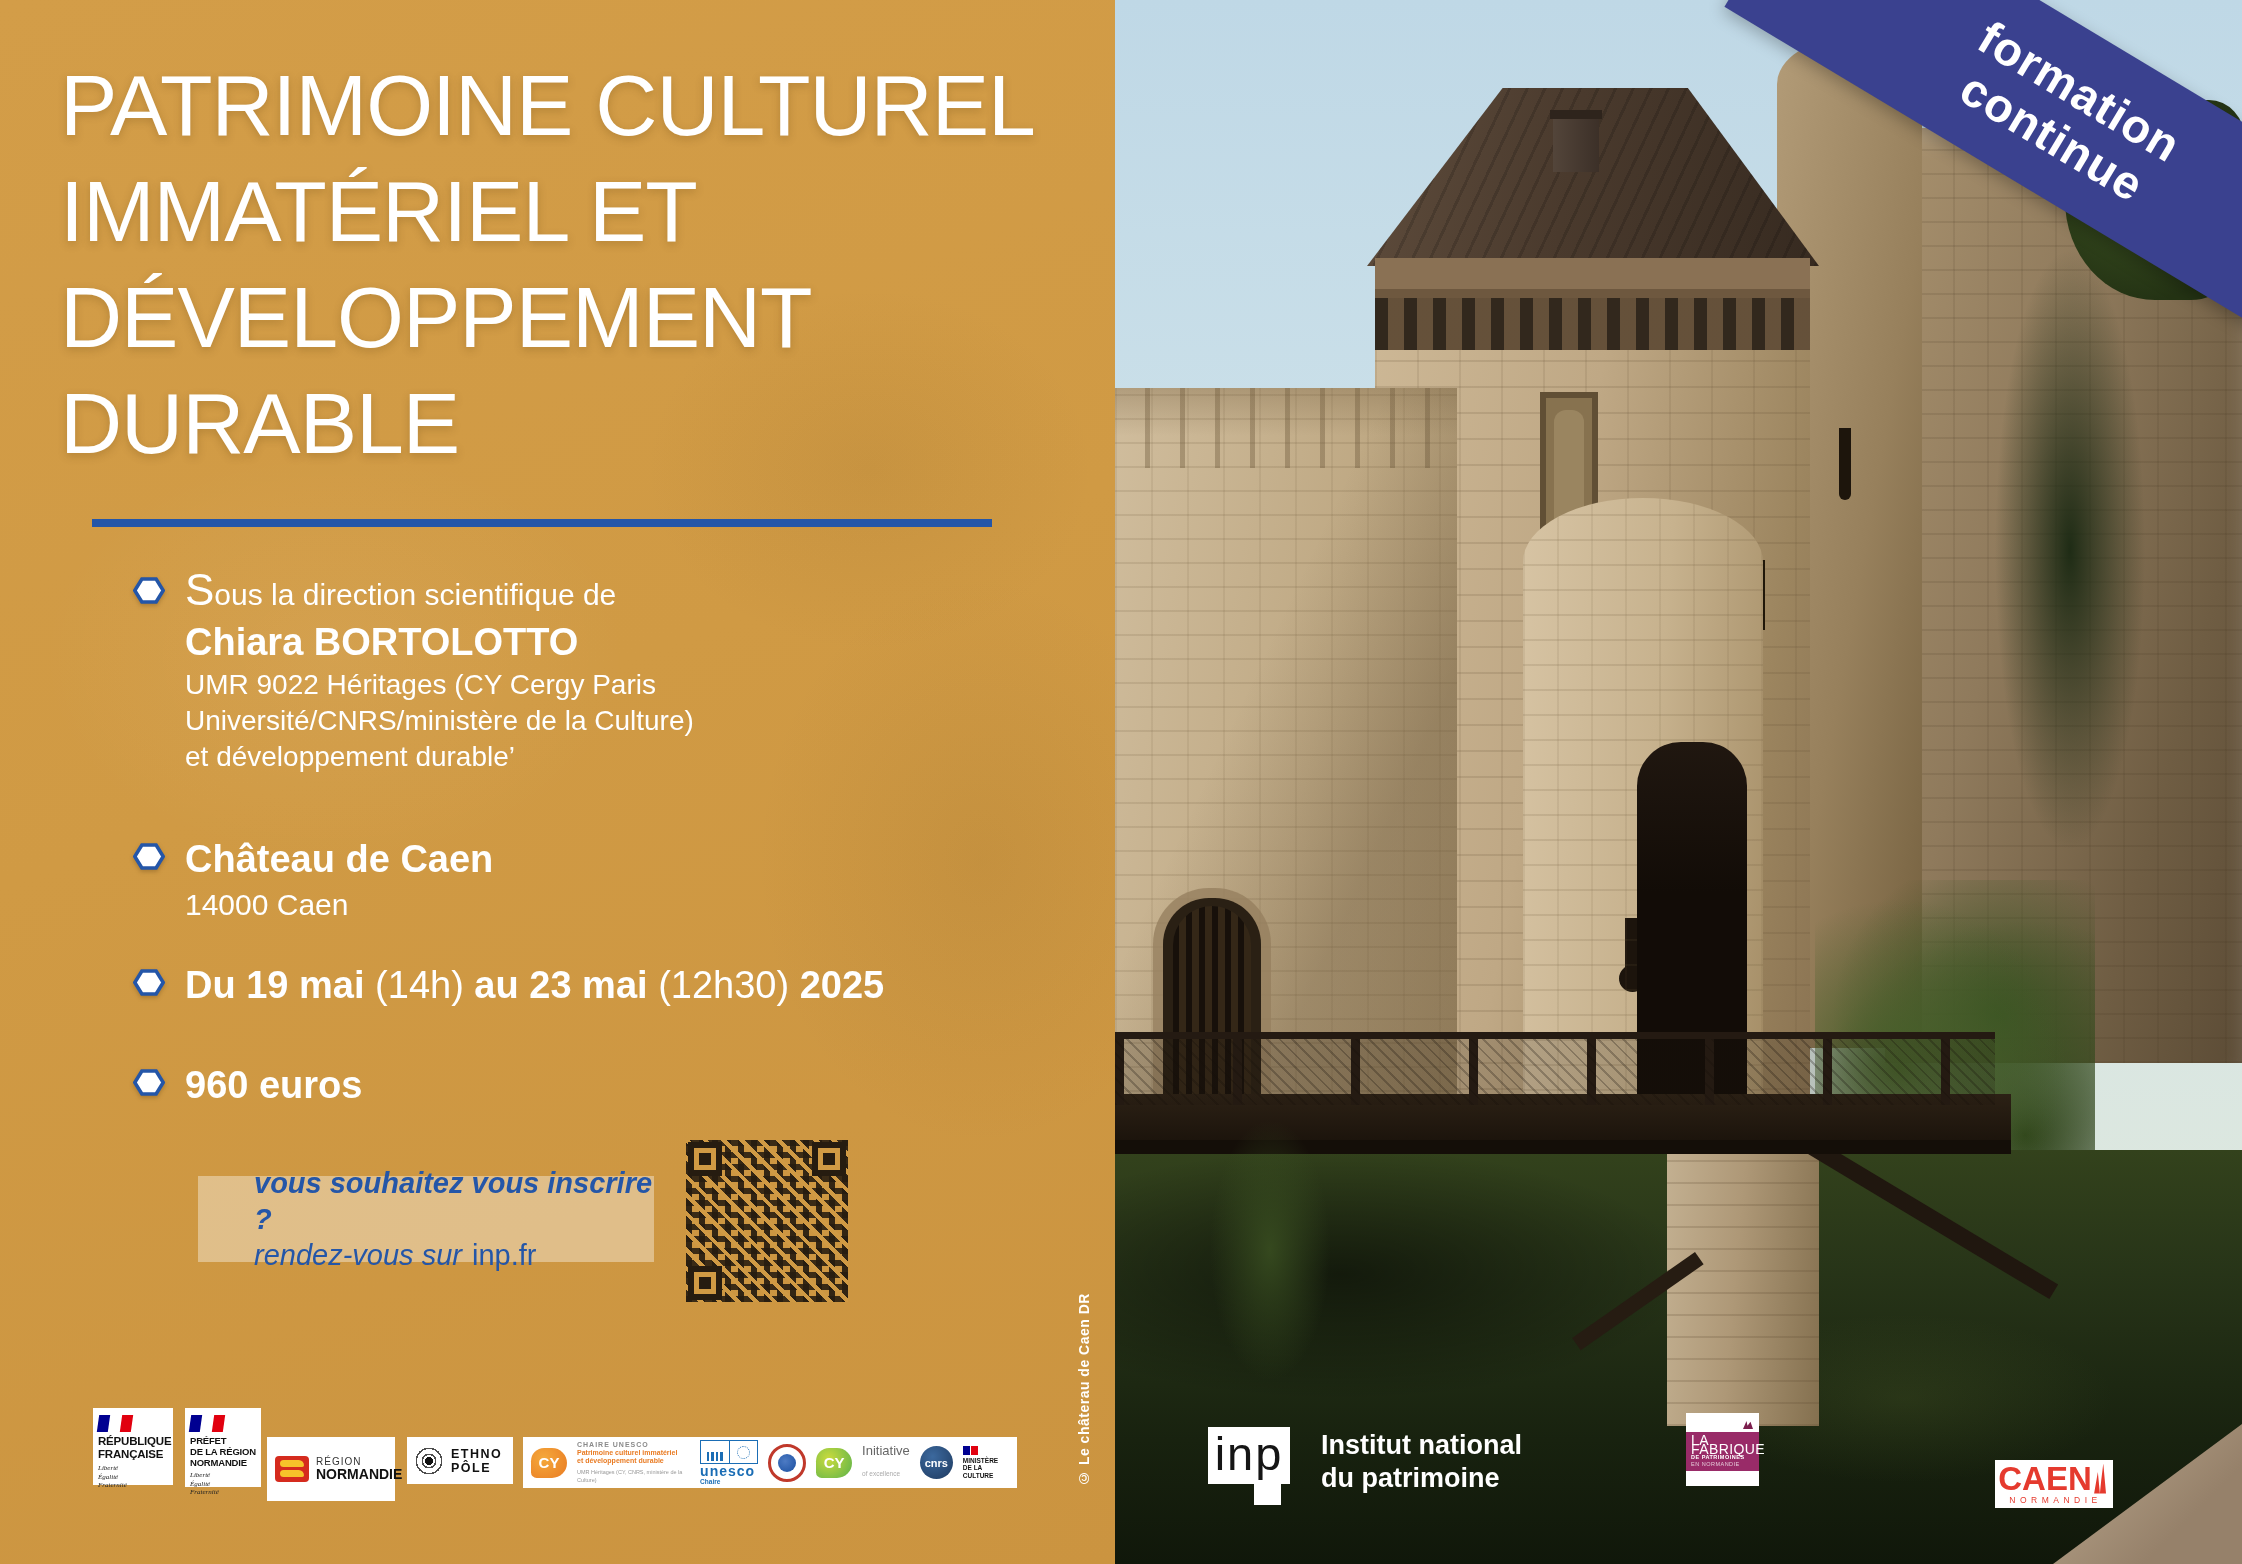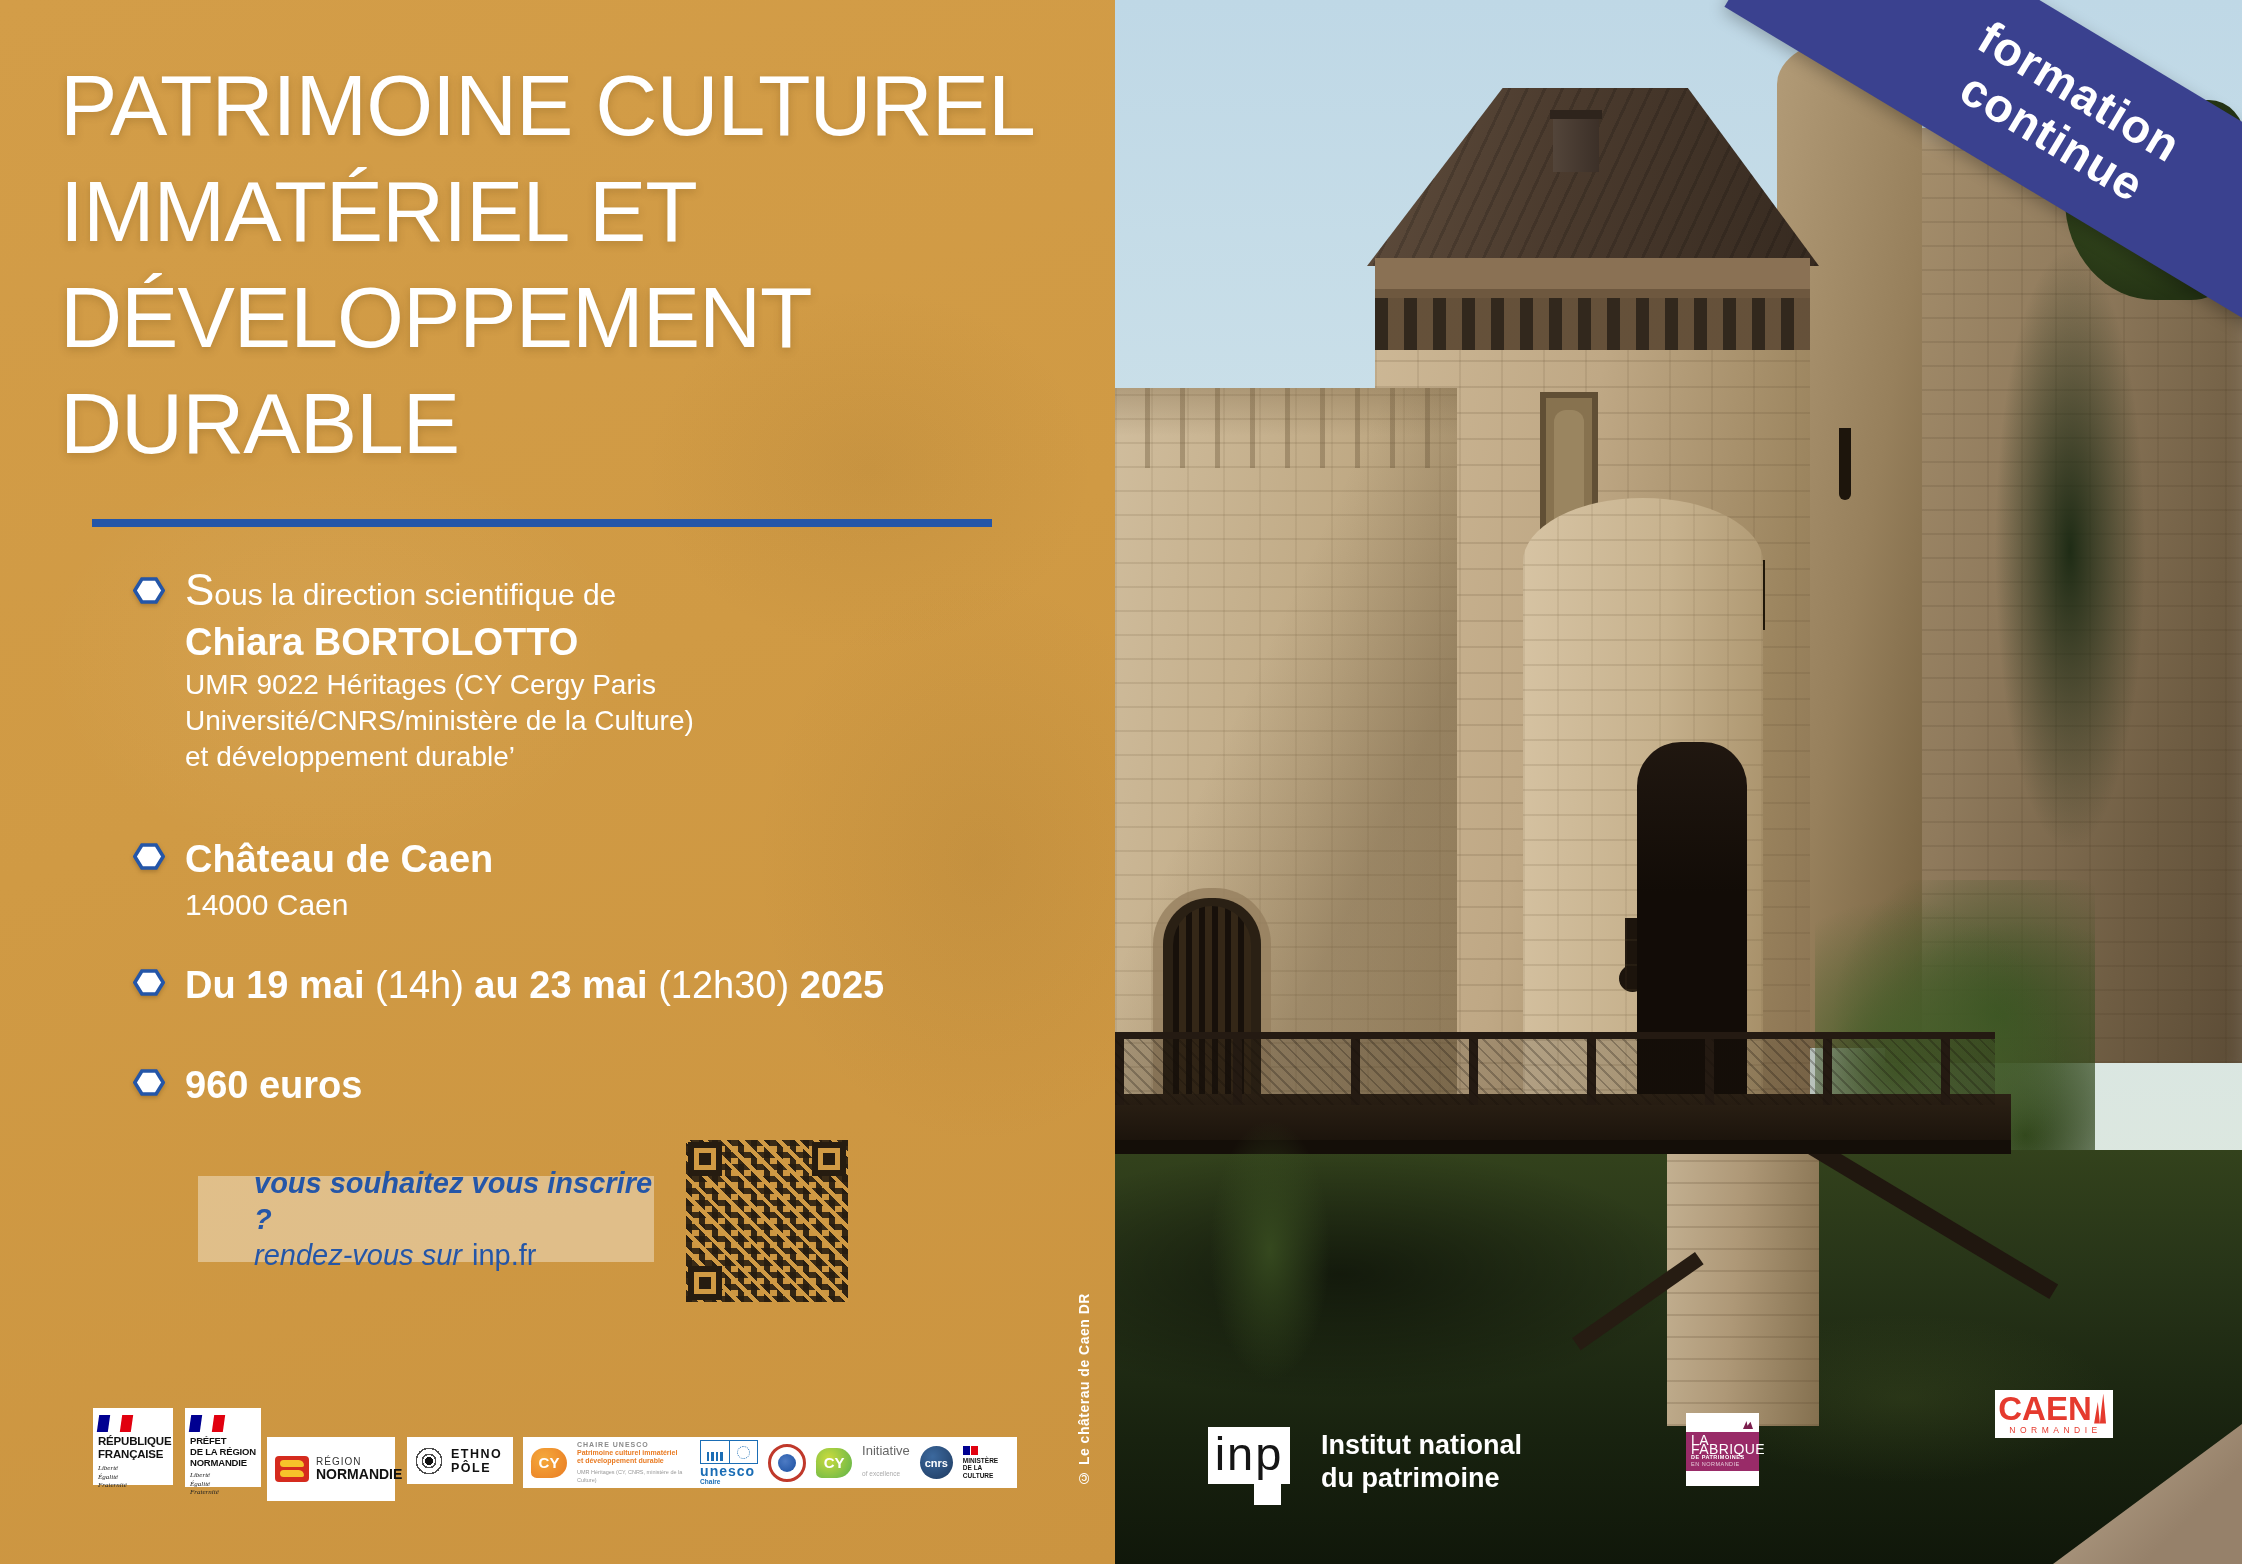--- a/index.html
+++ b/index.html
@@ -190,21 +190,21 @@
   .inp-box::after{content:"";position:absolute;left:46px;top:57px;width:27px;height:21px;background:#fff;}
   .inp-word{font-size:47px;color:#151515;letter-spacing:2px;line-height:47px;margin-top:-4px;}
   .inp-text{position:absolute;left:206px;top:1429px;color:#fff;font-size:27px;line-height:33px;font-weight:bold;}
   .fabrique{position:absolute;left:571px;top:1413px;width:73px;height:73px;background:#fff;}
   .fabrique .band{position:absolute;left:0;top:19px;width:73px;height:39px;background:#992B68;
     display:flex;flex-direction:column;align-items:flex-start;justify-content:center;padding-left:5px;box-sizing:border-box;}
   .fabrique .band .f1{font-size:14px;font-weight:normal;color:#fff;letter-spacing:.4px;line-height:9px;}
   .fabrique .band .f2{font-size:5.5px;font-weight:bold;color:#fff;letter-spacing:.5px;line-height:7px;}
   .fabrique .band .f3{font-size:5.5px;color:rgba(255,255,255,.75);letter-spacing:.5px;line-height:7px;}
   .fabrique .mark{position:absolute;right:6px;top:8px;width:10px;height:8px;background:#7C1F4E;clip-path:polygon(0 100%,35% 0,45% 60%,75% 10%,100% 100%);}
-  .caen-box{position:absolute;left:880px;top:1390px;width:118px;height:48px;background:#fff;
+  .caen-box{position:absolute;left:880px;top:1460px;width:118px;height:48px;background:#fff;
     display:flex;flex-direction:column;align-items:center;justify-content:center;}
   .caen-row{display:flex;align-items:flex-end;}
   .caen-word{font-size:33px;font-weight:bold;color:#E53A2E;letter-spacing:0px;line-height:30px;}
   .caen-spire{width:17px;height:30px;margin-left:1px;background:#E53A2E;
     clip-path:polygon(8% 100%,30% 28%,42% 100%,50% 55%,62% 0,78% 100%,100% 100%,0 100%);}
   .caen-sub{font-size:8.5px;color:#E53A2E;letter-spacing:4.5px;line-height:10px;margin-top:1px;margin-left:3px;}
 </style>
 </head>
 <body>
 

